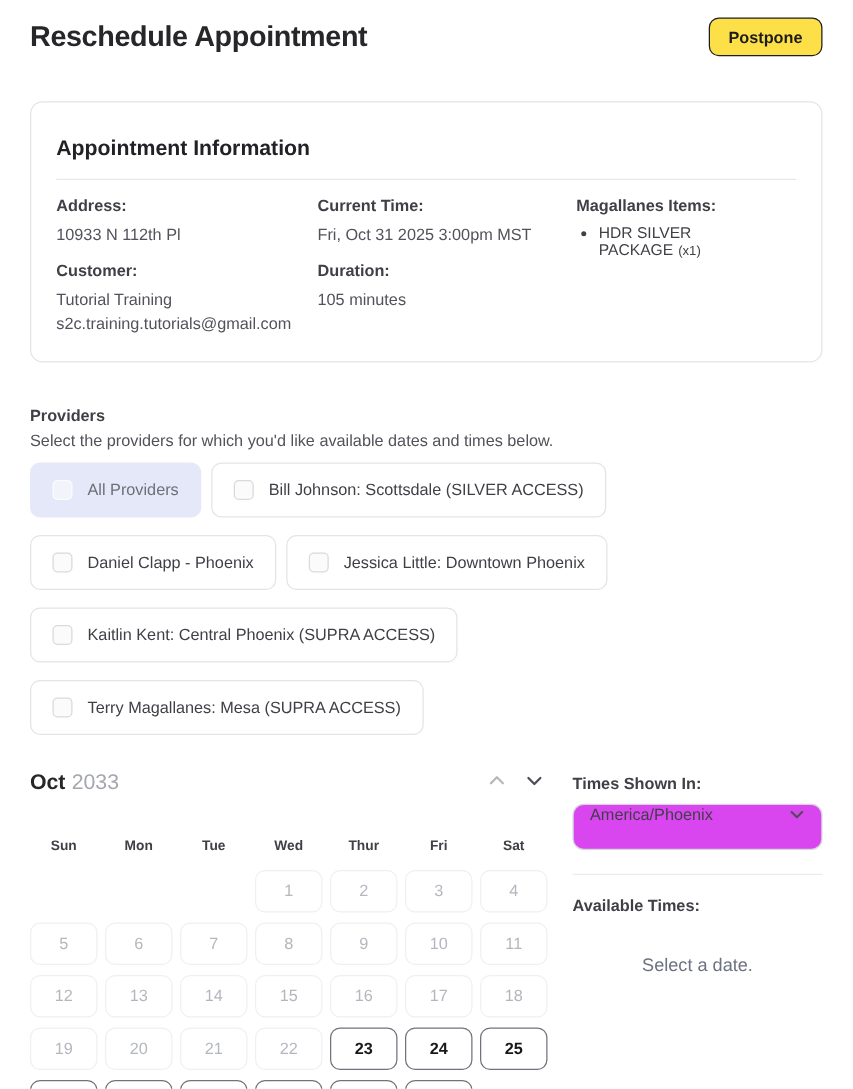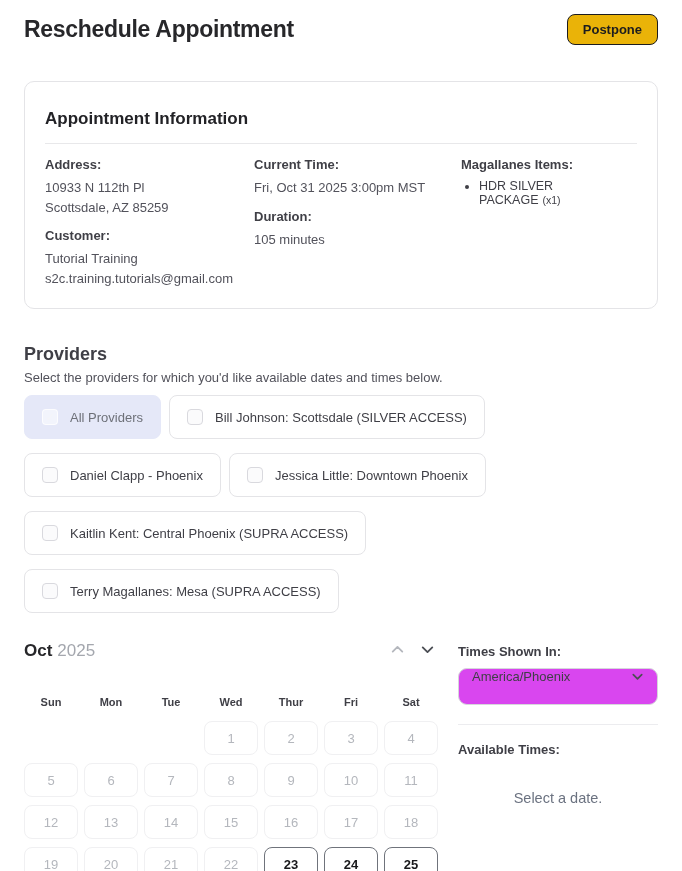--- a/index.html
+++ b/index.html
@@ -2,37 +2,37 @@
 <html><head>
 <meta charset="utf-8">
 <style>
   * { margin:0; padding:0; box-sizing:border-box; }
   html,body { width:682px; height:871px; background:#ffffff; font-family:"Liberation Sans", sans-serif; overflow:hidden; }
   .page { padding:14px 24px 0; }
 
   
   .header { display:flex; justify-content:space-between; align-items:center; }
   .title { font-size:23px; font-weight:700; color:#27272a; letter-spacing:-0.3px; }
-  .postpone-btn { border:1.5px solid #1c1c1f; border-radius:8px; background:#eab308; padding:7px 15px; font-size:13px; font-weight:600; color:#1c1c1f; cursor:pointer; font-family:inherit; }
+  .postpone-btn { border:1.5px solid #1c1c1f; border-radius:8px; background:#fde047; padding:7px 15px; font-size:13px; font-weight:600; color:#1c1c1f; cursor:pointer; font-family:inherit; }
 
   
   .card { margin-top:36px; border:1px solid #e4e4e7; border-radius:10px; padding:27px 20px 20px; }
   .card-title { font-size:17px; font-weight:600; color:#222226; }
   .card-divider { border:none; border-top:1px solid #e8e8ea; margin:14px 0 13px; }
   .info-grid { display:grid; grid-template-columns:209px 207px 1fr; }
   .info-label { font-size:13px; font-weight:700; color:#3f3f46; margin-bottom:6px; }
   .info-value { font-size:13px; color:#52525b; line-height:1.5; }
   .info-block + .info-block { margin-top:11px; }
   .items-list { list-style:disc; margin:7px 0 0; padding-left:18px; }
   .items-list li { font-size:12.5px; color:#3f3f46; }
   .item-qty { font-size:10.5px; color:#3f3f46; margin-left:4px; }
 
   
   .providers { margin-top:35px; }
-  .providers-label { font-size:18px; font-weight:600; color:#3f3f46; }
+  .providers-label { font-size:13px; font-weight:600; color:#3f3f46; }
   .providers-subtitle { font-size:13px; color:#52525b; margin-top:5px; }
   .providers-list { display:flex; flex-wrap:wrap; gap:14px 8px; margin-top:10px; }
   .chip { display:inline-flex; align-items:center; gap:12px; height:44px; padding:0 17px; border:1px solid #e4e4e7; border-radius:8px; background:#fff; font-size:13px; color:#3f3f46; cursor:pointer; }
   .cb { width:16px; height:16px; border:1px solid #d9d9de; border-radius:4px; background:#fbfbfc; display:flex; align-items:center; justify-content:center; font-size:11px; line-height:1; color:transparent; flex:0 0 auto; }
   .chip-selected { background:#e5e8f8; border-color:#e5e8f8; color:#6d7078; }
   .chip-selected .cb { background:rgba(255,255,255,.5); border-color:rgba(255,255,255,.75); color:#f4f5f9; }
 
   
   .cal-section { display:flex; justify-content:space-between; margin-top:28px; }
   .calendar { width:414px; }
@@ -67,21 +67,20 @@
   </div>
 
   <div class="card">
     <div class="card-title">Appointment Information</div>
     <hr class="card-divider">
     <div class="info-grid">
       <div>
         <div class="info-block">
           <div class="info-label">Address:</div>
           <div class="info-value">10933 N 112th Pl</div>
-          <div class="info-value">Scottsdale, AZ 85259</div>
         </div>
         <div class="info-block">
           <div class="info-label">Customer:</div>
           <div class="info-value">Tutorial Training</div>
           <div class="info-value">s2c.training.tutorials@gmail.com</div>
         </div>
       </div>
       <div>
         <div class="info-block">
           <div class="info-label">Current Time:</div>
@@ -129,21 +128,21 @@
           <span class="cb"></span>
           <span>Terry Magallanes: Mesa (SUPRA ACCESS)</span>
         </div>
       </div>
   </div>
 
   <div class="cal-section">
     <div class="calendar">
       <div class="cal-header">
         <div class="cal-title">
-          <span class="cal-month">Oct</span><span class="cal-year">2025</span>
+          <span class="cal-month">Oct</span><span class="cal-year">2033</span>
         </div>
         <div class="cal-nav">
           <button class="nav-btn">
             <span><svg width="17" height="17" viewBox="0 0 16 16">
                   <path d="M3.5 10l4.5-4.5 4.5 4.5" stroke="#b4b7bd" stroke-width="1.7" fill="none" stroke-linecap="round" stroke-linejoin="round"></path>
                 </svg></span>
           </button>
           <button class="nav-btn">
             <span><svg width="17" height="17" viewBox="0 0 16 16">
                   <path d="M3.5 6l4.5 4.5L12.5 6" stroke="#4b4e54" stroke-width="1.7" fill="none" stroke-linecap="round" stroke-linejoin="round"></path>

